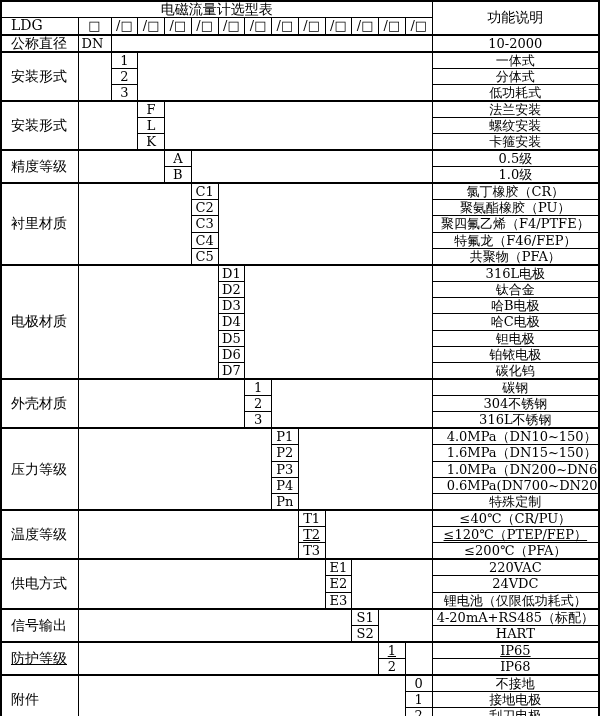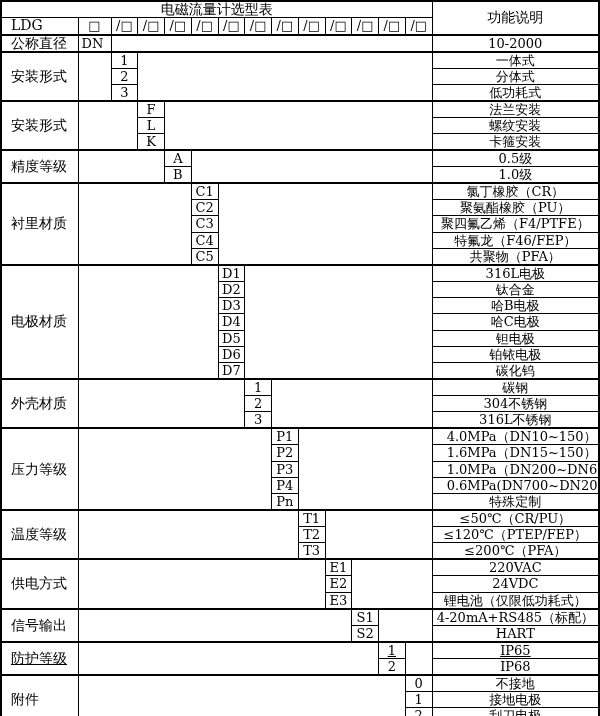--- a/index.html
+++ b/index.html
@@ -216,23 +216,23 @@
         </tr>
         <tr style="height: 16.26px;">
           <td>Pn</td>
           <td>特殊定制</td>
         </tr>
         <tr class="sec" style="height: 16.26px;">
           <td class="lbl" rowspan="3">温度等级</td>
           <td rowspan="3" colspan="8"></td>
           <td>T1</td>
           <td rowspan="3" colspan="4"></td>
-          <td>≤50℃（CR/PU）</td>
-        </tr>
-        <tr style="height: 16.26px;">
+          <td>≤40℃（CR/PU）</td>
+        </tr>
+        <tr style="height: 16.26px; text-decoration: underline;">
           <td>T2</td>
           <td>≤120℃（PTEP/FEP）</td>
         </tr>
         <tr style="height: 16.26px;">
           <td>T3</td>
           <td>≤200℃（PFA）</td>
         </tr>
         <tr class="sec" style="height: 16.26px;">
           <td class="lbl" rowspan="3">供电方式</td>
           <td rowspan="3" colspan="9"></td>

